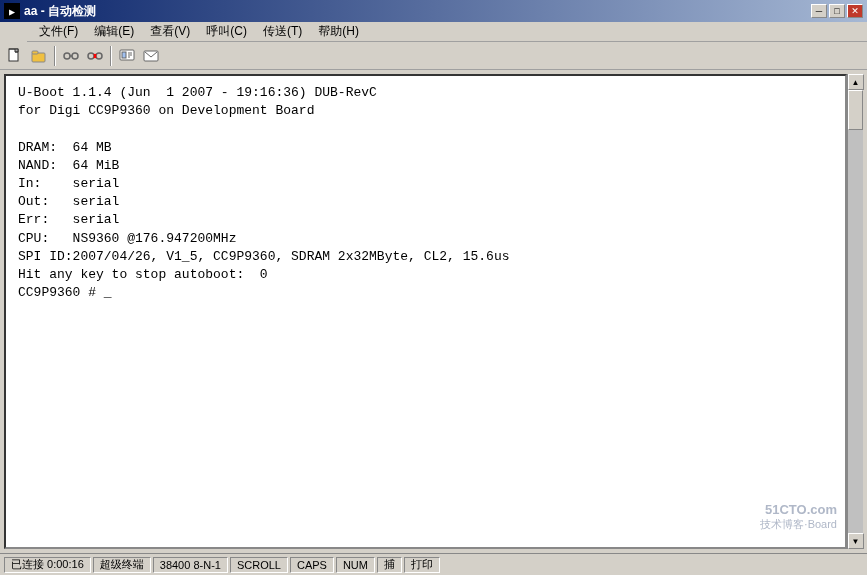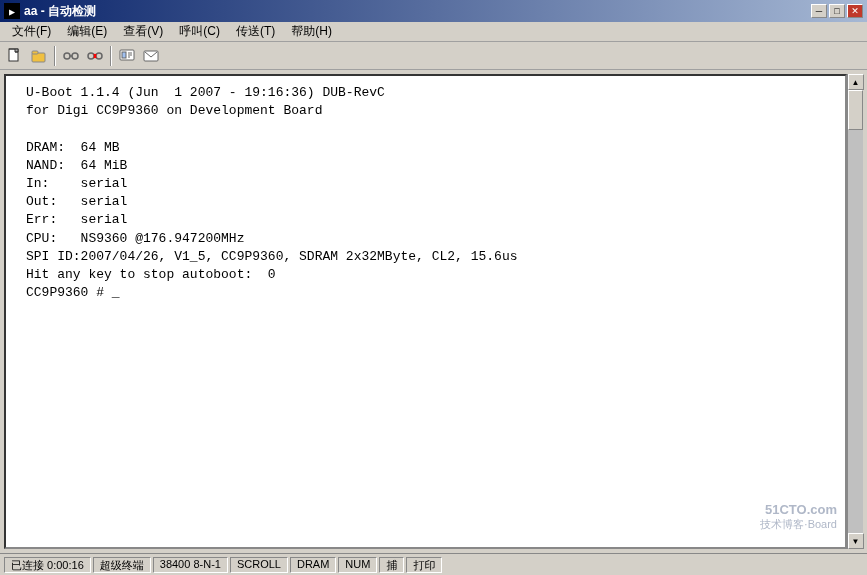--- a/index.html
+++ b/index.html
@@ -64,20 +64,21 @@
     }
 
     
     .menu-bar {
       background: #d4d0c8;
       border-bottom: 1px solid #a0a0a0;
       height: 20px;
       display: flex;
       align-items: center;
       padding: 0 4px;
+      margin-left: 27px;
     }
     .menu-item {
       padding: 2px 8px;
       font-size: 12px;
       cursor: pointer;
       height: 100%;
       display: flex;
       align-items: center;
     }
 
@@ -120,21 +121,21 @@
 
     
     .terminal-container {
       flex: 1;
       background: white;
       border: 2px inset #888;
       overflow: hidden;
       position: relative;
     }
     .terminal-content {
-      padding: 8px 20px;
+      padding: 8px 12px;
       font-family: 'Courier New', Courier, monospace;
       font-size: 13px;
       color: #000;
       line-height: 1.4;
       white-space: pre;
     }
 
     
     .scrollbar {
       width: 16px;
@@ -208,20 +209,21 @@
     }
     .status-panel {
       height: 16px;
       border: 1px solid #888;
       border-top-color: #888;
       border-left-color: #888;
       border-bottom-color: #fff;
       border-right-color: #fff;
       padding: 0 6px;
       display: flex;
+      align-items: center;
       font-size: 11px;
       white-space: nowrap;
     }
   </style>
 </head>
 <body>
 
 <div class="title-bar">
   <div class="title-bar-left">
     <div class="title-icon">
@@ -348,21 +350,21 @@
   <div class="status-panel">
     <span>超级终端</span>
   </div>
   <div class="status-panel">
     <span>38400 8-N-1</span>
   </div>
   <div class="status-panel">
     <span>SCROLL</span>
   </div>
   <div class="status-panel">
-    <span>DRAM</span>
+    <span>CAPS</span>
   </div>
   <div class="status-panel">
     <span>NUM</span>
   </div>
   <div class="status-panel">
     <span>捕</span>
   </div>
   <div class="status-panel">
     <span>打印</span>
   </div>

